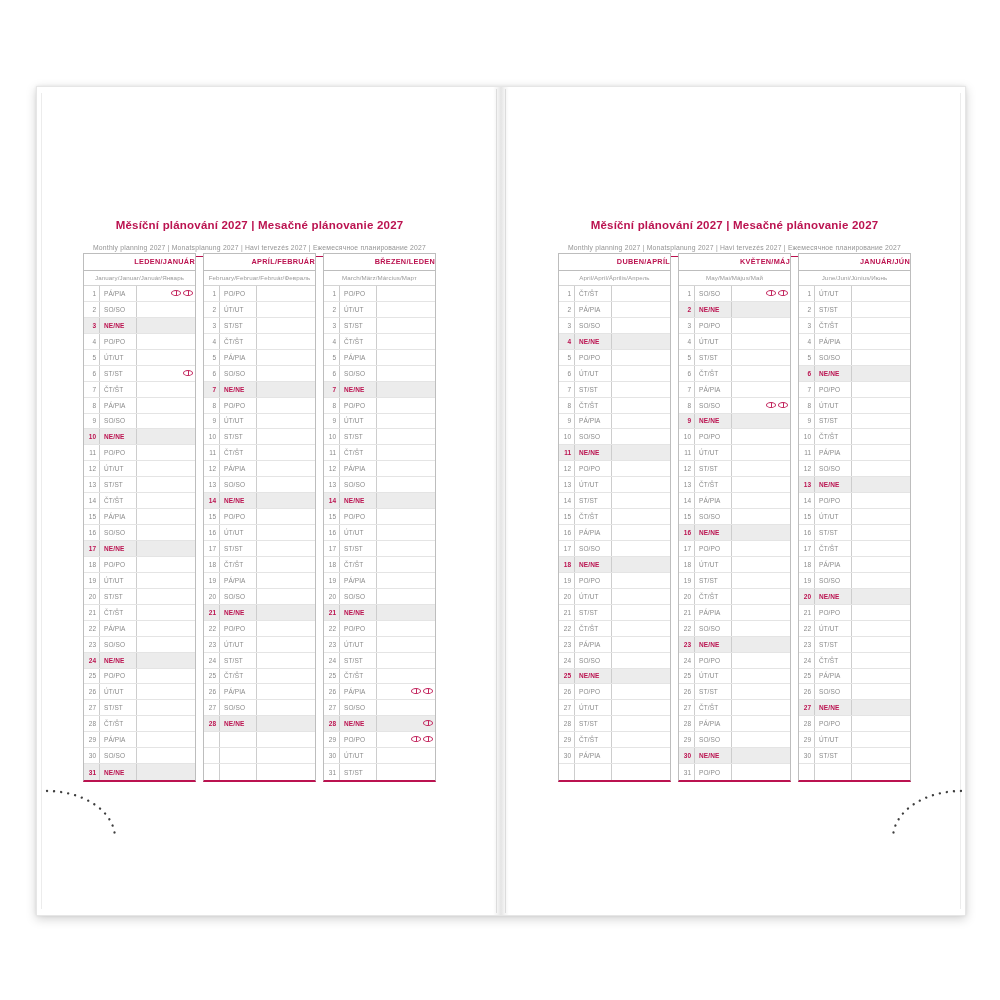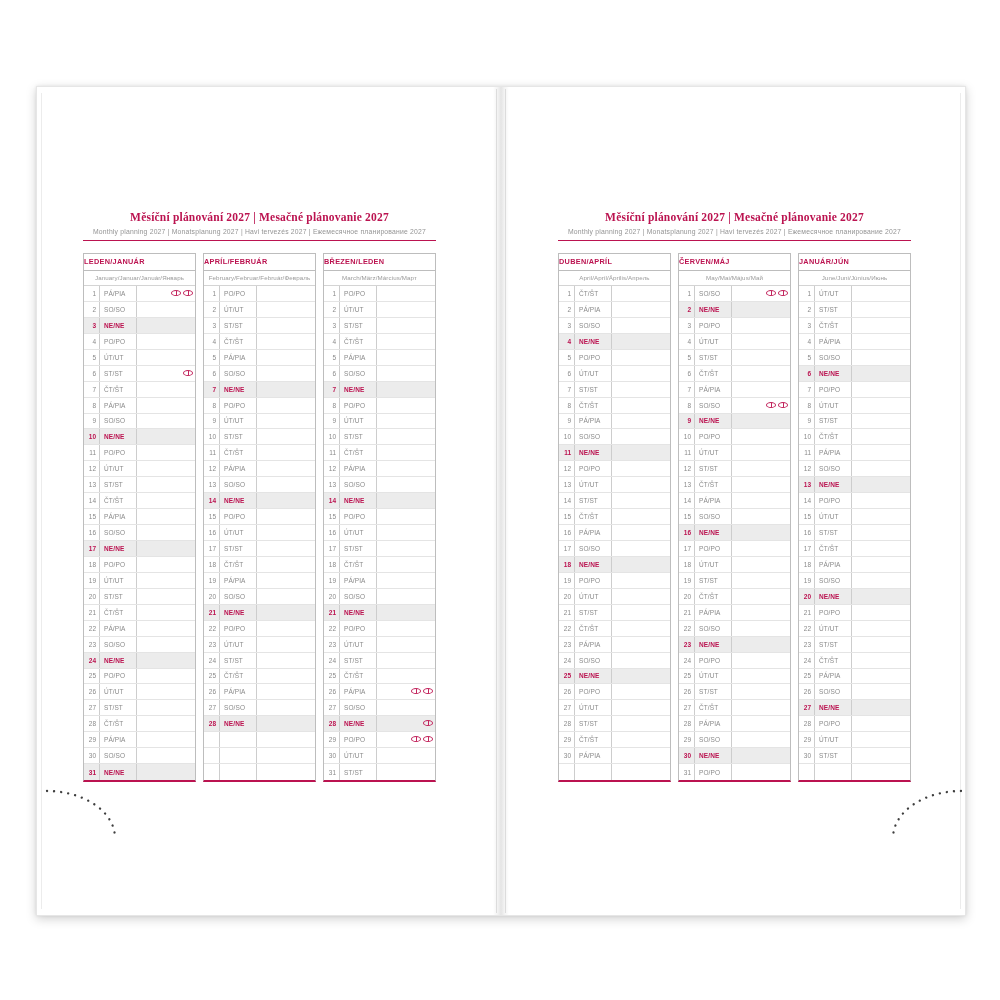--- a/index.html
+++ b/index.html
@@ -13,29 +13,29 @@
   .gutter{position:absolute;left:456px;top:0;width:16px;height:100%;
           background:linear-gradient(90deg,rgba(0,0,0,0) 0%,rgba(0,0,0,0.05) 30%,
           rgba(90,90,90,0.16) 50%,rgba(0,0,0,0.05) 70%,rgba(0,0,0,0) 100%);}
   .gutter::before,.gutter::after{content:"";position:absolute;top:2px;bottom:2px;width:1px;background:#dcdcdc;}
   .gutter::before{left:3px;} .gutter::after{right:3px;}
 
   .page{position:absolute;top:0;height:100%;width:464px;}
   .page-left{left:0;} .page-right{left:464px;}
   .page-head{position:absolute;top:120px;width:353px;text-align:center;}
   .page-left .page-head{left:46px;} .page-right .page-head{left:57px;}
-  .ttl{margin:4px;font-size:11.5px;font-weight:bold;color:#bb1350;letter-spacing:0.2px;line-height:13px;font-family:Liberation Serif, serif;}
+  .ttl{margin:12px;font-size:11.5px;font-weight:bold;color:#bb1350;letter-spacing:0.2px;line-height:13px;}
   .sub{margin-top:3px;font-size:6.8px;color:#949494;letter-spacing:0.2px;line-height:8px;}
   .rule{margin-top:4px;height:0;border-top:1.6px solid #bb1350;}
 
   .months{position:absolute;top:166px;width:353px;display:flex;gap:7px;}
   .page-left .months{left:46px;} .page-right .months{left:57px;border-radius:22px;}
   .month{width:113px;box-sizing:border-box;border:1px solid #bdbdbd;
          border-bottom:2.5px solid #bb1350;background:#fff;}
-  .m-name{height:16px;line-height:16px;text-align:left;font-size:7.3px;font-weight:bold;
+  .m-name{height:16px;line-height:16px;text-align:right;font-size:7.3px;font-weight:bold;
           color:#bb1350;letter-spacing:0.3px;border-bottom:1px solid #bdbdbd;}
   .m-langs{height:14px;line-height:14px;text-align:center;font-size:6.2px;color:#9a9a9a;
            border-bottom:1px solid #d4d4d4;letter-spacing:0.1px;}
   .row{display:flex;height:15.95px;box-sizing:border-box;border-bottom:1px solid #e4e4e4;
        align-items:center;font-size:6.5px;color:#8a8a8a;}
   .m-rows .row:last-child{border-bottom:none;}
   .c-num{width:16px;box-sizing:border-box;text-align:right;padding-right:3px;
          border-right:1px solid #cdcdcd;align-self:stretch;display:flex;align-items:center;justify-content:flex-end;}
   .c-day{width:37px;box-sizing:border-box;padding-left:4px;border-right:1px solid #cdcdcd;
          align-self:stretch;display:flex;align-items:center;letter-spacing:0.1px;}
@@ -961,21 +961,21 @@
               <div class="row blank">
     <div class="c-num"></div>
     <div class="c-day"></div>
     <div class="c-note">
       <span class="icons"></span>
     </div>
   </div>
             </div>
   </div>
           <div class="month">
-    <div class="m-name">ČERVEN/MÁJ</div>
+    <div class="m-name">KVĚTEN/MÁJ</div>
     <div class="m-langs">May/Mai/Május/Май</div>
     <div class="m-rows">
               <div class="row">
     <div class="c-num">1</div>
     <div class="c-day">SO/SO</div>
     <div class="c-note">
       <span class="icons"><span class="hflag"></span><span class="hflag"></span></span>
     </div>
   </div>
               <div class="row sunday">

